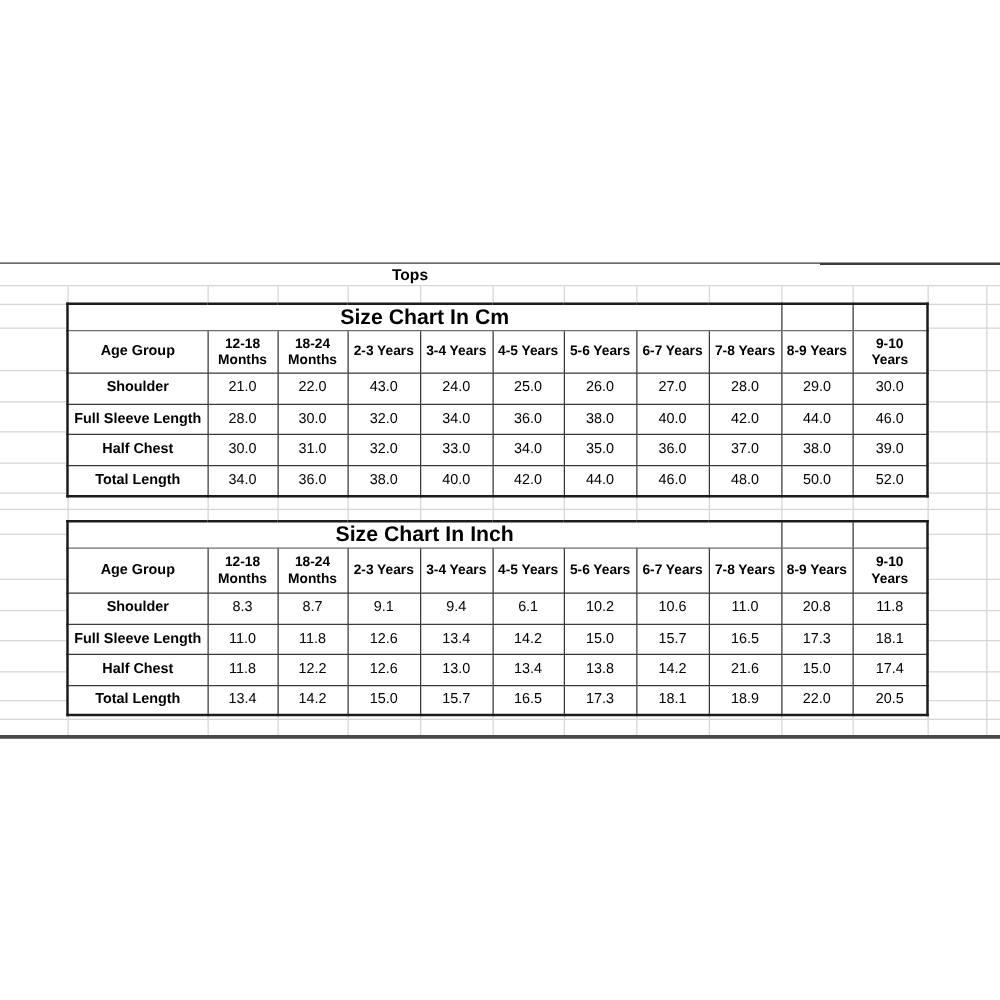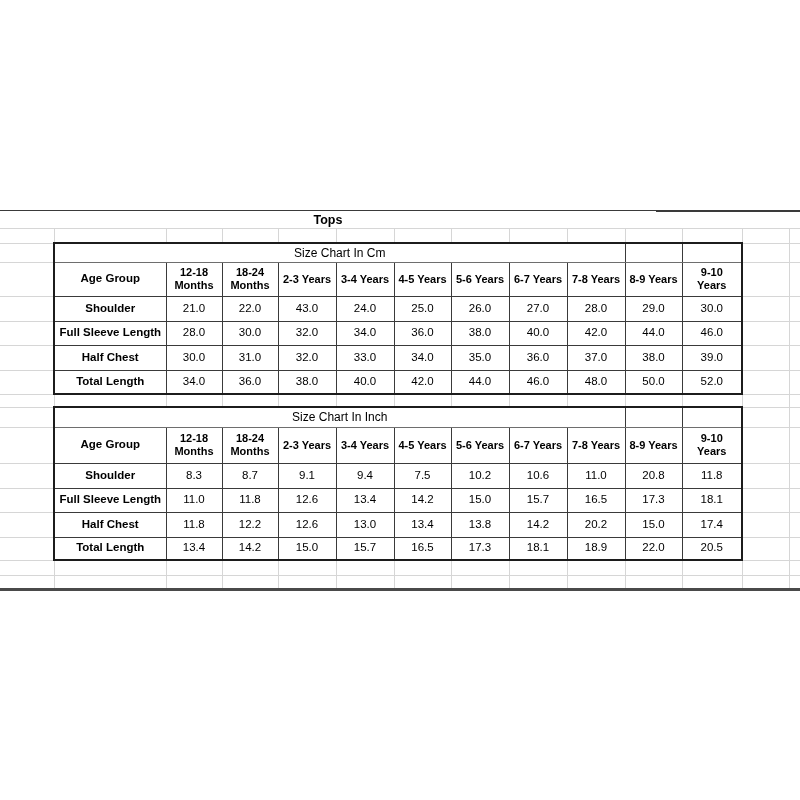--- a/index.html
+++ b/index.html
@@ -20,21 +20,21 @@
     font-weight:bold;font-size:12.5px;
   }
   table.size-table{
     position:absolute;border-collapse:collapse;table-layout:fixed;
     background:#ffffff;border:2px solid #1c1c1c;font-size:11.5px;
   }
   .size-table td{
     border:1px solid #3a3a3a;text-align:center;vertical-align:middle;
     padding:0;line-height:1.18;overflow:hidden;
   }
-  .size-table td.ttl{font-weight:normal;font-size:12px;border-bottom-color:#6e6e6e;}
+  .size-table td.ttl{font-weight:bold;font-size:17px;border-bottom-color:#6e6e6e;}
   .size-table td.ttl-empty{border-bottom-color:#6e6e6e;}
   .size-table td.hd{font-weight:bold;font-size:11px;white-space:pre-line;}
   .size-table td.lbl{font-weight:bold;font-size:11.5px;}
   .size-table td.val{font-weight:normal;font-size:11.5px;}
 </style>
 </head>
 <body>
 
 <div class="screen">
 
@@ -160,21 +160,21 @@
           <td class="val">42.0</td>
           <td class="val">44.0</td>
           <td class="val">46.0</td>
           <td class="val">48.0</td>
           <td class="val">50.0</td>
           <td class="val">52.0</td>
         </tr>
       </tbody>
     </table>
 
-  <table class="size-table" id="table-inch" style="left:53px;top:406px;width:690px;">
+  <table class="size-table" id="table-inch" style="left:53px;top:416px;width:690px;">
       <colgroup>
         <col style="width:112px">
         <col style="width:56px">
         <col style="width:56px">
         <col style="width:58px">
         <col style="width:58px">
         <col style="width:57px">
         <col style="width:58px">
         <col style="width:58px">
         <col style="width:58px">
@@ -202,21 +202,21 @@
           <td class="hd">8-9 Years</td>
           <td class="hd">9-10
 Years</td>
         </tr>
         <tr style="height:25px">
           <td class="lbl">Shoulder</td>
           <td class="val">8.3</td>
           <td class="val">8.7</td>
           <td class="val">9.1</td>
           <td class="val">9.4</td>
-          <td class="val">7.5</td>
+          <td class="val">6.1</td>
           <td class="val">10.2</td>
           <td class="val">10.6</td>
           <td class="val">11.0</td>
           <td class="val">20.8</td>
           <td class="val">11.8</td>
         </tr>
         <tr style="height:24px">
           <td class="lbl">Full Sleeve Length</td>
           <td class="val">11.0</td>
           <td class="val">11.8</td>
@@ -231,21 +231,21 @@
         </tr>
         <tr style="height:25px">
           <td class="lbl">Half Chest</td>
           <td class="val">11.8</td>
           <td class="val">12.2</td>
           <td class="val">12.6</td>
           <td class="val">13.0</td>
           <td class="val">13.4</td>
           <td class="val">13.8</td>
           <td class="val">14.2</td>
-          <td class="val">20.2</td>
+          <td class="val">21.6</td>
           <td class="val">15.0</td>
           <td class="val">17.4</td>
         </tr>
         <tr style="height:23px">
           <td class="lbl">Total Length</td>
           <td class="val">13.4</td>
           <td class="val">14.2</td>
           <td class="val">15.0</td>
           <td class="val">15.7</td>
           <td class="val">16.5</td>

